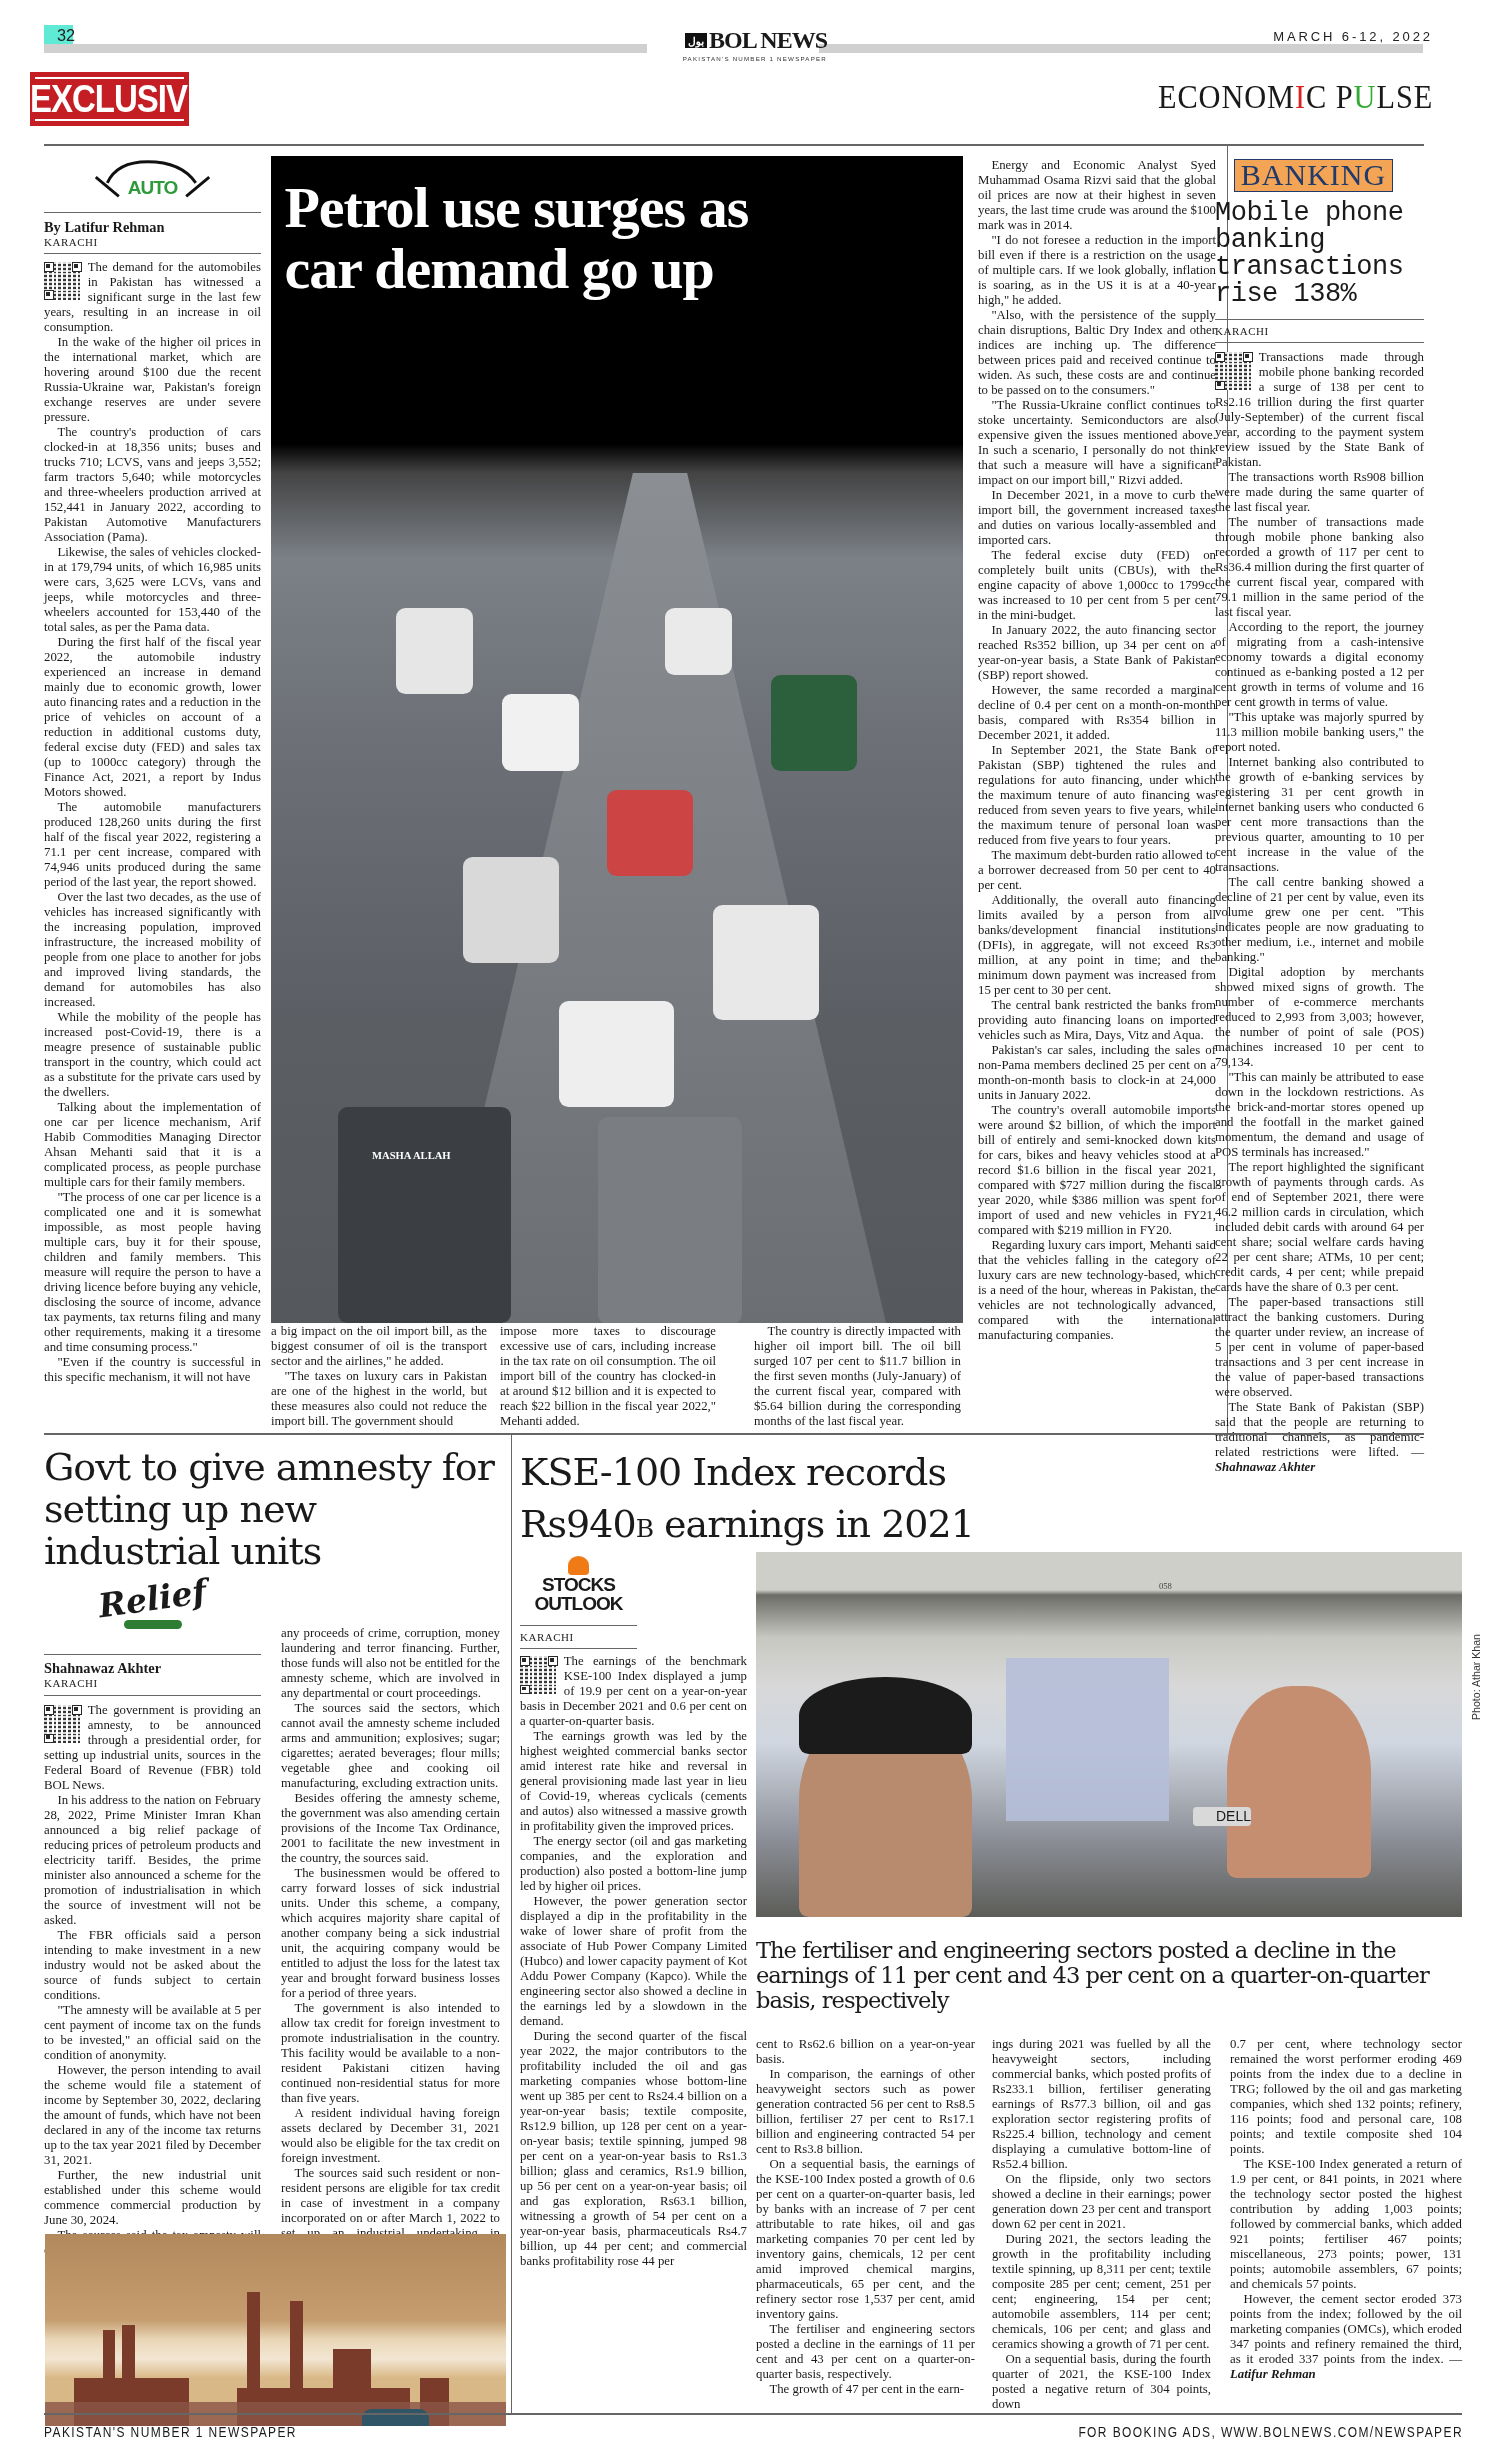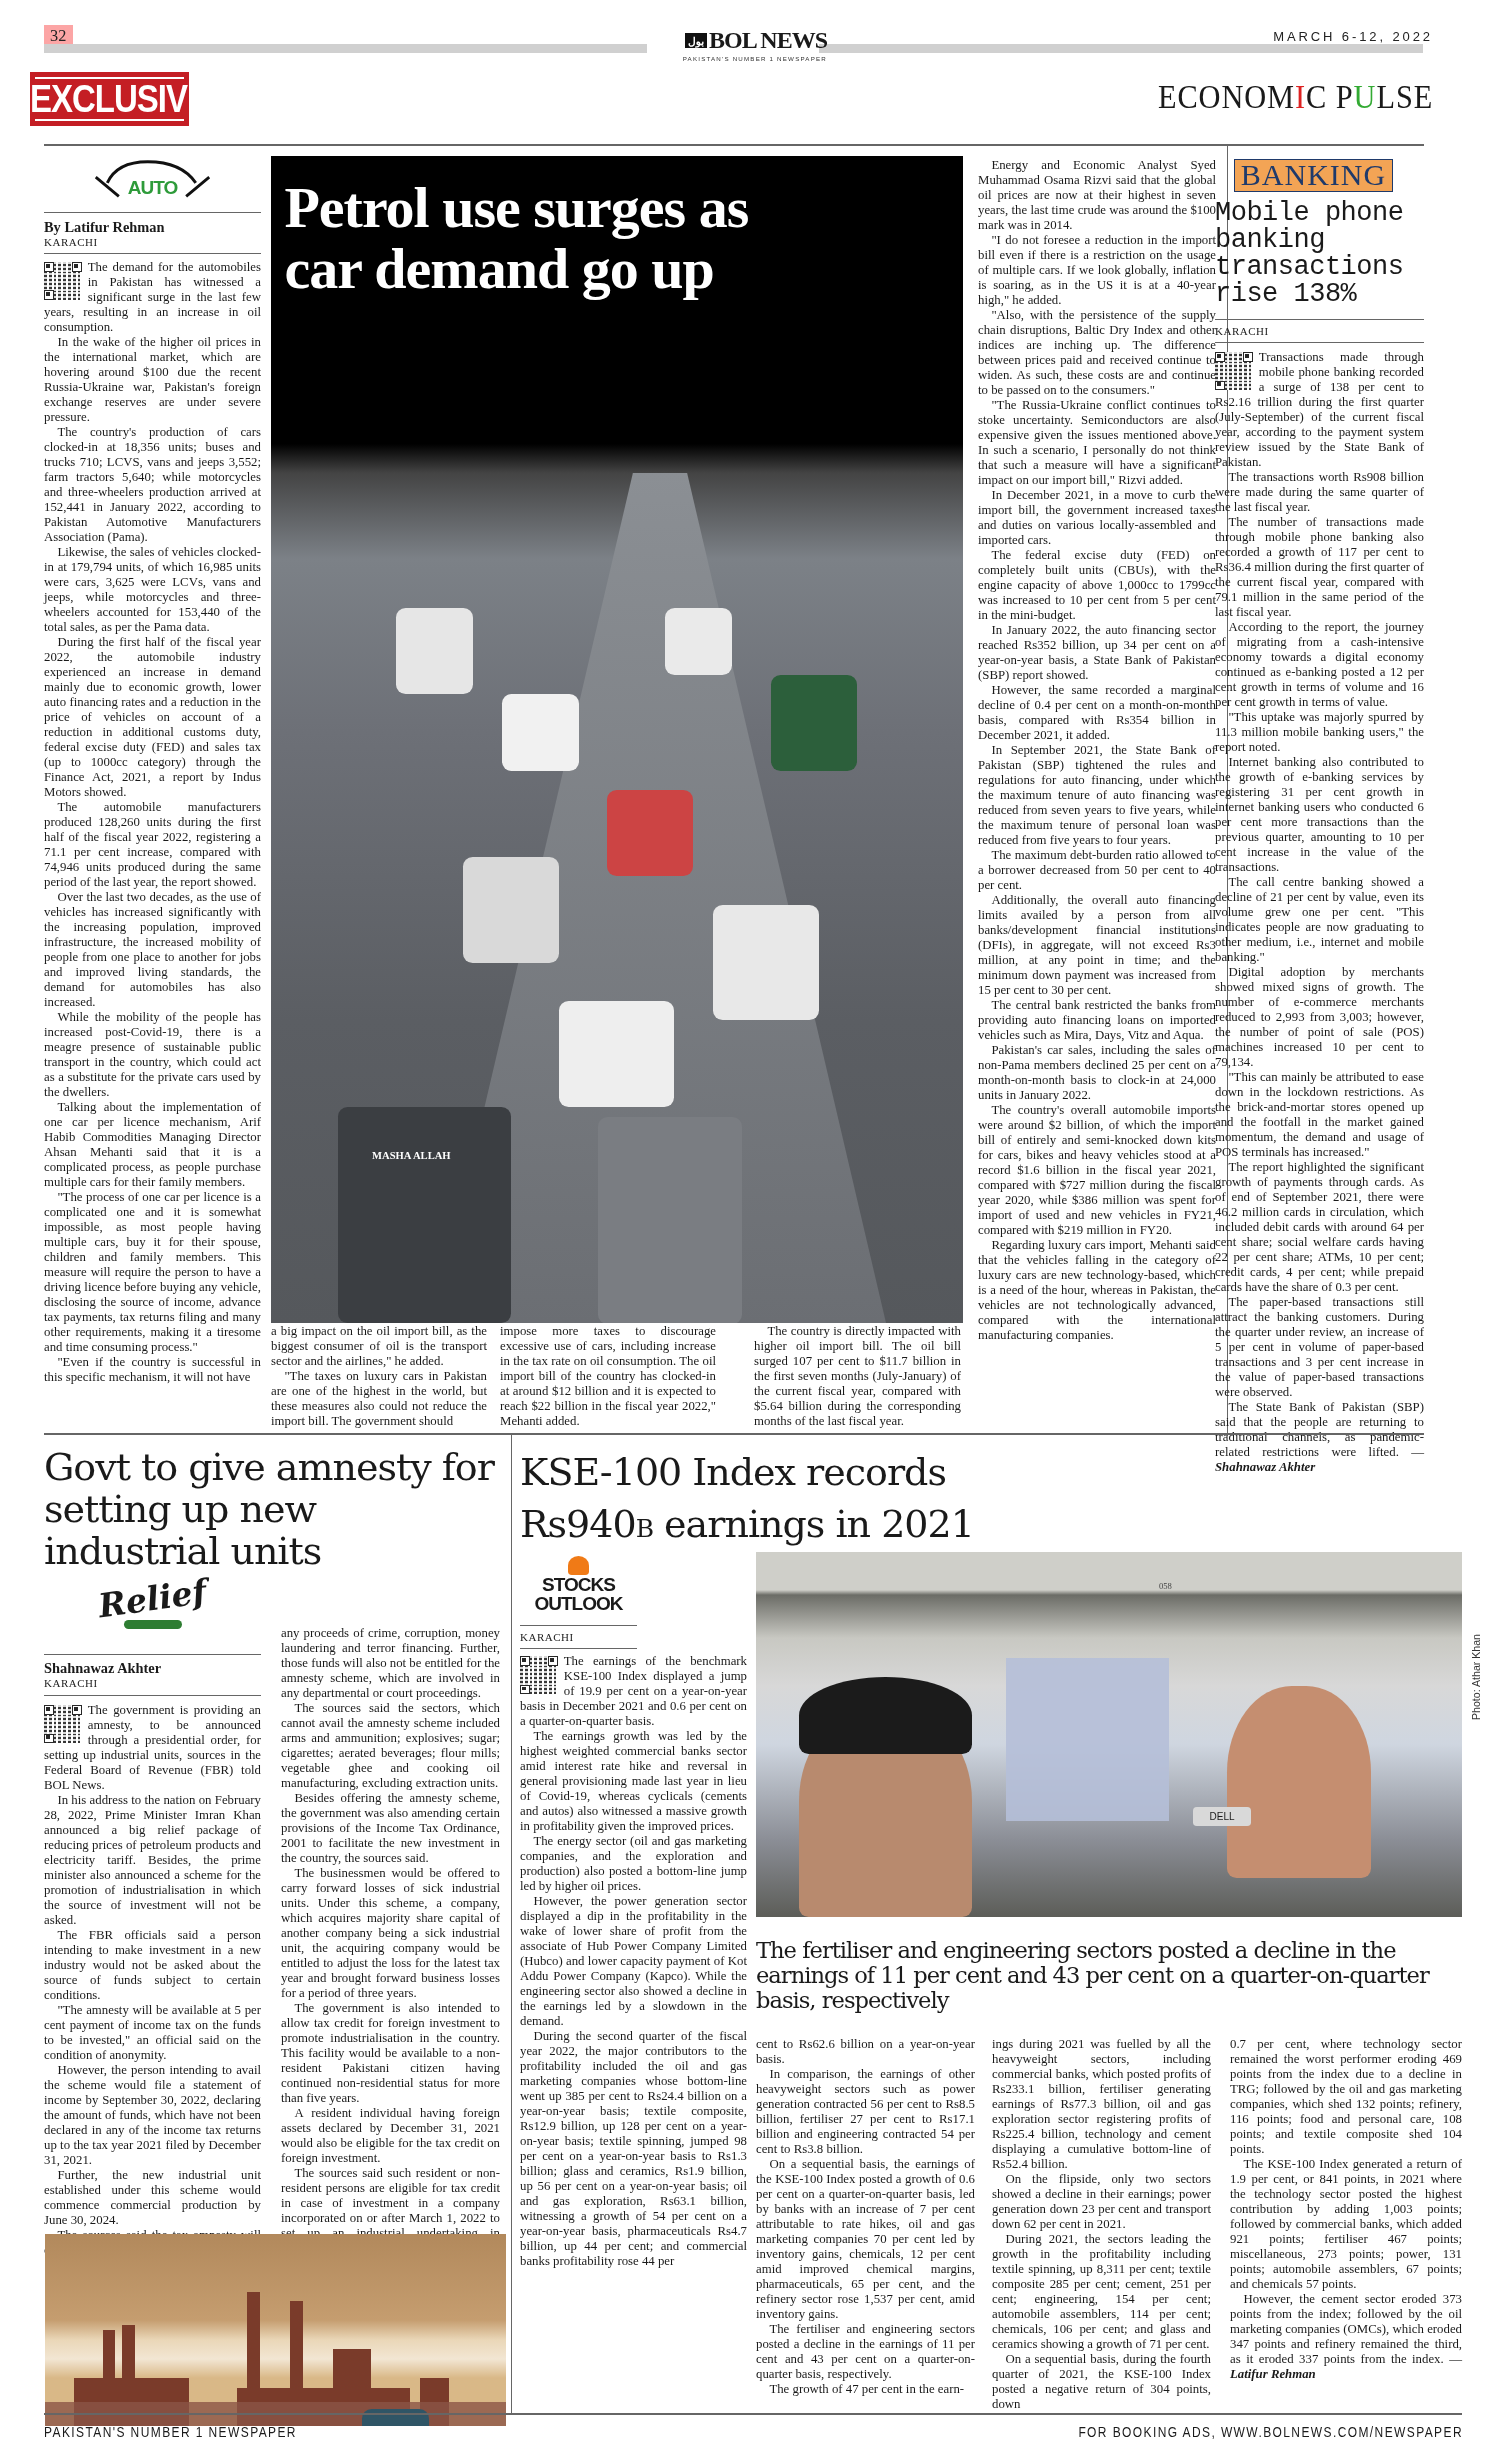--- a/index.html
+++ b/index.html
@@ -1,18 +1,18 @@
 <!DOCTYPE html>
 <html><head>
 <meta charset="utf-8">
 <style>
 *{box-sizing:border-box;margin:0;padding:0}
 body{width:1498px;height:2458px;background:#fff;font-family:"Liberation Serif",serif;color:#1a1a1a;position:relative;overflow:hidden}
 .abs{position:absolute}
-.pagenum{left:44px;top:25px;width:29px;height:21px;background:#fca5a5;font-family:Liberation Serif, serif;font-size:16.3px;line-height:21px;padding-left:6px;color:#222}
+.pagenum{left:44px;top:25px;width:29px;height:21px;background:#5eead4;font-family:Liberation Sans, sans-serif;font-size:16.3px;line-height:21px;padding-left:13px;color:#222}
 .hbar{top:44px;height:8.6px;background:#d0d0d0}
 .logo{left:666px;top:27px;width:161px;text-align:right}
 .logo .mark{display:inline-block;background:#111;color:#fff;font-family:"Liberation Sans",sans-serif;font-size:10.6px;font-weight:bold;padding:1.9px 2.9px;vertical-align:middle;margin-right:1.9px}
 .logo .name{font-family:"Liberation Serif",serif;font-weight:bold;font-size:24px;letter-spacing:-1px;vertical-align:middle}
 .logo .tag{font-family:"Liberation Sans",sans-serif;font-size:6.2px;letter-spacing:1.2px;color:#333;margin-top:1px}
 .date{right:65px;top:29px;font-family:"Liberation Sans",sans-serif;font-size:13px;letter-spacing:2.9px;color:#222}
 .excl{left:30px;top:72px;width:159px;height:54px;background:#c41e24;border:0}
 .excl .ln{position:absolute;left:4.8px;right:4.8px;height:1.9px;background:#fff}
 .excl .txt{position:absolute;left:0;right:0;top:7.7px;text-align:center;color:#fff;font-family:"Liberation Sans",sans-serif;font-weight:bold;font-size:33px;letter-spacing:-1px;line-height:38px;transform:scaleY(1.15)}
 .pulse{right:65px;top:79px;font-family:"Liberation Serif",serif;font-size:33px;letter-spacing:1px;transform:scaleX(0.92);transform-origin:right}
@@ -245,21 +245,21 @@
       <p>The energy sector (oil and gas marketing companies, and the exploration and production) also posted a bottom-line jump led by higher oil prices.</p>
       <p>However, the power generation sector displayed a dip in the profitability in the wake of lower share of profit from the associate of Hub Power Company Limited (Hubco) and lower capacity payment of Kot Addu Power Company (Kapco). While the engineering sector also showed a decline in the earnings led by a slowdown in the demand.</p>
       <p>During the second quarter of the fiscal year 2022, the major contributors to the profitability included the oil and gas marketing companies whose bottom-line went up 385 per cent to Rs24.4 billion on a year-on-year basis; textile composite, Rs12.9 billion, up 128 per cent on a year-on-year basis; textile spinning, jumped 98 per cent on a year-on-year basis to Rs1.3 billion; glass and ceramics, Rs1.9 billion, up 56 per cent on a year-on-year basis; oil and gas exploration, Rs63.1 billion, witnessing a growth of 54 per cent on a year-on-year basis, pharmaceuticals Rs4.7 billion, up 44 per cent; and commercial banks profitability rose 44 per</p>
   </div>
 </div>
 <div class="abs photo2">
   <div class="abs" style="left:43px;top:154px;width:173px;height:211px;background:#b88a6e;border-radius:45% 45% 9.6px 9.6px"></div>
   <div class="abs" style="left:43px;top:125px;width:173px;height:77px;background:#1b1b1b;border-radius:50% 50% 9.6px 9.6px"></div>
   <div class="abs" style="left:471px;top:134px;width:144px;height:192px;background:#c58e70;border-radius:45% 45% 9.6px 9.6px"></div>
   <div class="abs" style="left:250px;top:106px;width:163px;height:163px;background:#b5bfd8;opacity:.9"></div>
-  <div class="abs" style="left:437px;top:255px;width:58px;height:19px;background:#d9d9d9;border-radius:3.8px;font-family:'Liberation Sans',sans-serif;font-size:10px;text-align:center;line-height:19px">DELL</div>
+  <div class="abs" style="left:437px;top:255px;width:58px;height:19px;background:#d9d9d9;border-radius:3.8px;font-family:'Liberation Sans',sans-serif;font-size:14px;text-align:right;line-height:19px">DELL</div>
   <div class="abs" style="left:403px;top:29px;font-size:8.6px;color:#444">058</div>
 </div>
 <div class="abs credit">Photo: Athar Khan</div>
 <div class="abs sec-head" style="left:756px;top:1938px;width:711px;font-size:22.6px;line-height:25px">The fertiliser and engineering sectors posted a decline in the earnings of 11 per cent and 43 per cent on a quarter-on-quarter basis, respectively</div>
 <div class="col body" style="left:756px;top:2037px;width:219px">
   <p class="first">cent to Rs62.6 billion on a year-on-year basis.</p>
     <p>In comparison, the earnings of other heavyweight sectors such as power generation contracted 56 per cent to Rs8.5 billion, fertiliser 27 per cent to Rs17.1 billion and engineering contracted 54 per cent to Rs3.8 billion.</p>
     <p>On a sequential basis, the earnings of the KSE-100 Index posted a growth of 0.6 per cent on a quarter-on-quarter basis, led by banks with an increase of 7 per cent attributable to rate hikes, oil and gas marketing companies 70 per cent led by inventory gains, chemicals, 12 per cent amid improved chemical margins, pharmaceuticals, 65 per cent, and the refinery sector rose 1,537 per cent, amid inventory gains.</p>
     <p>The fertiliser and engineering sectors posted a decline in the earnings of 11 per cent and 43 per cent on a quarter-on-quarter basis, respectively.</p>
     <p>The growth of 47 per cent in the earn-</p>

